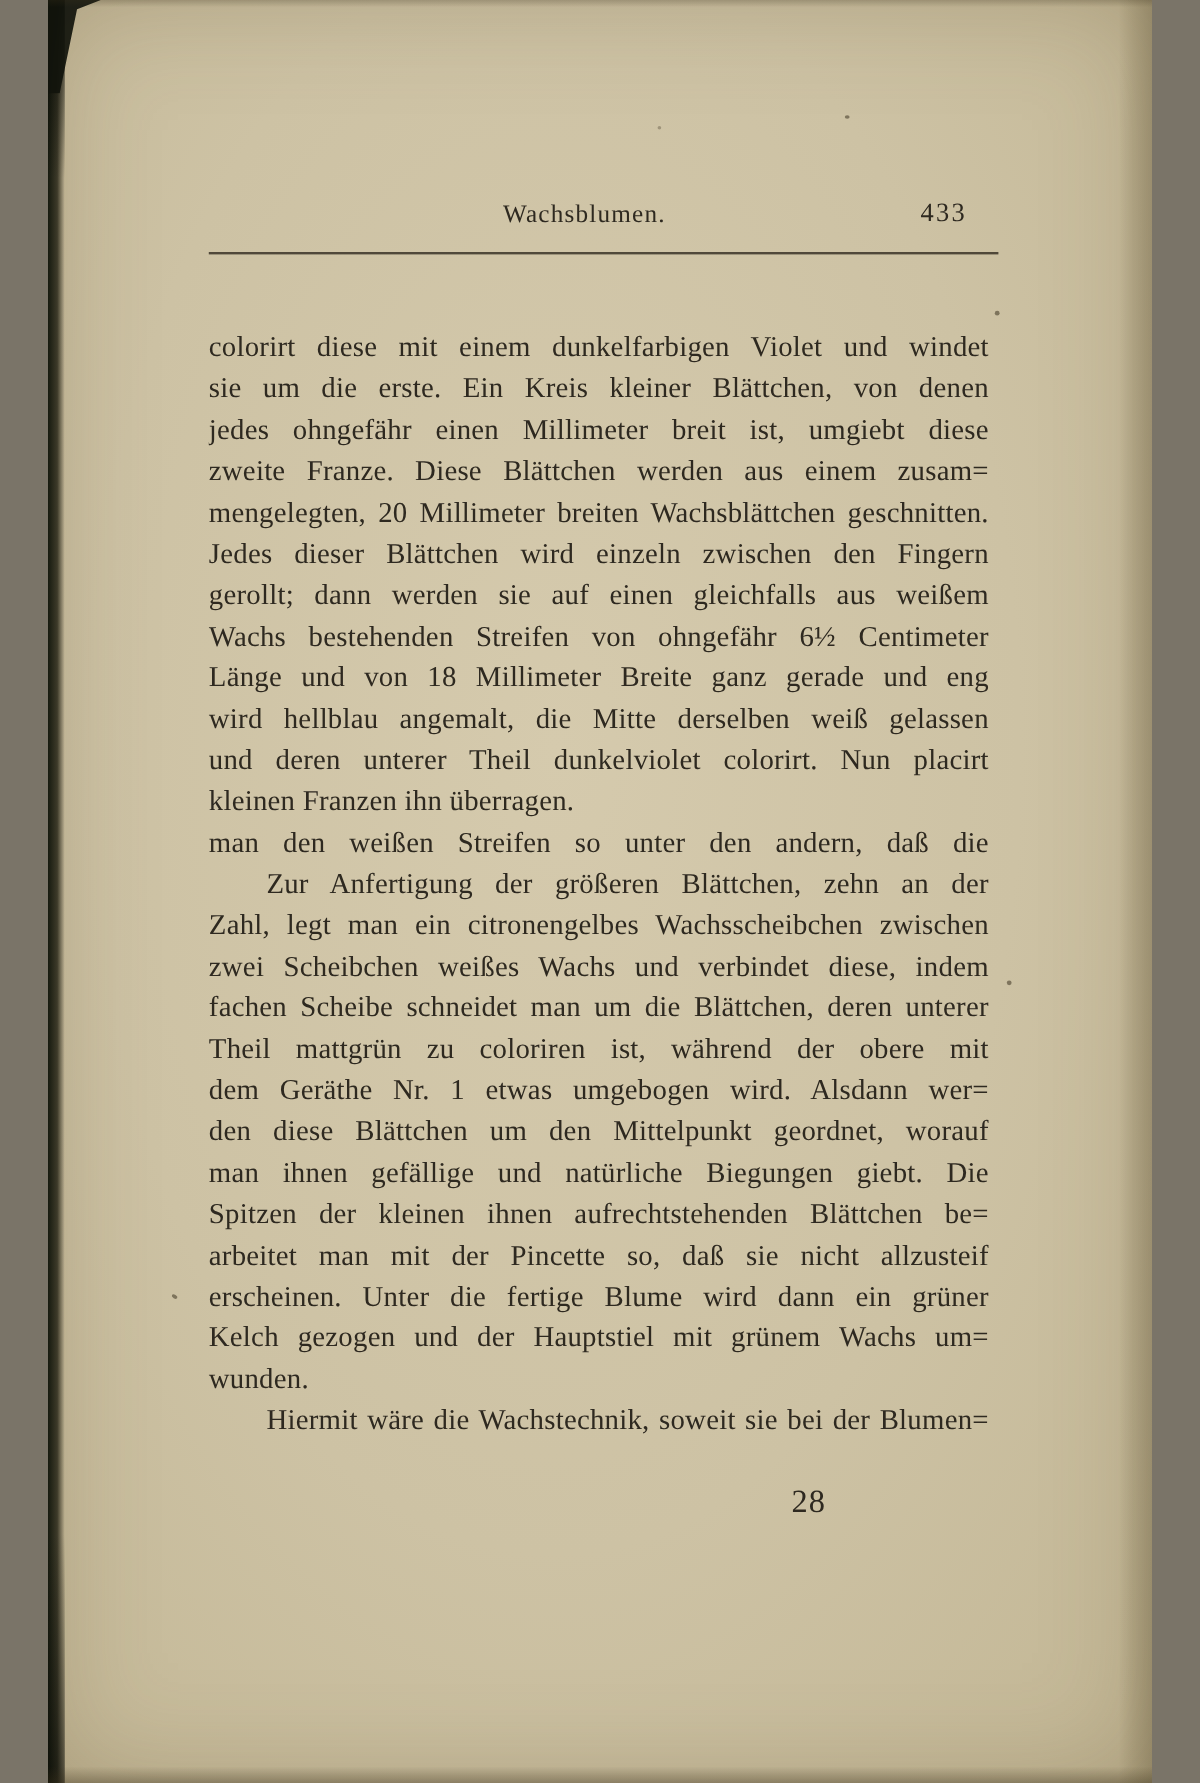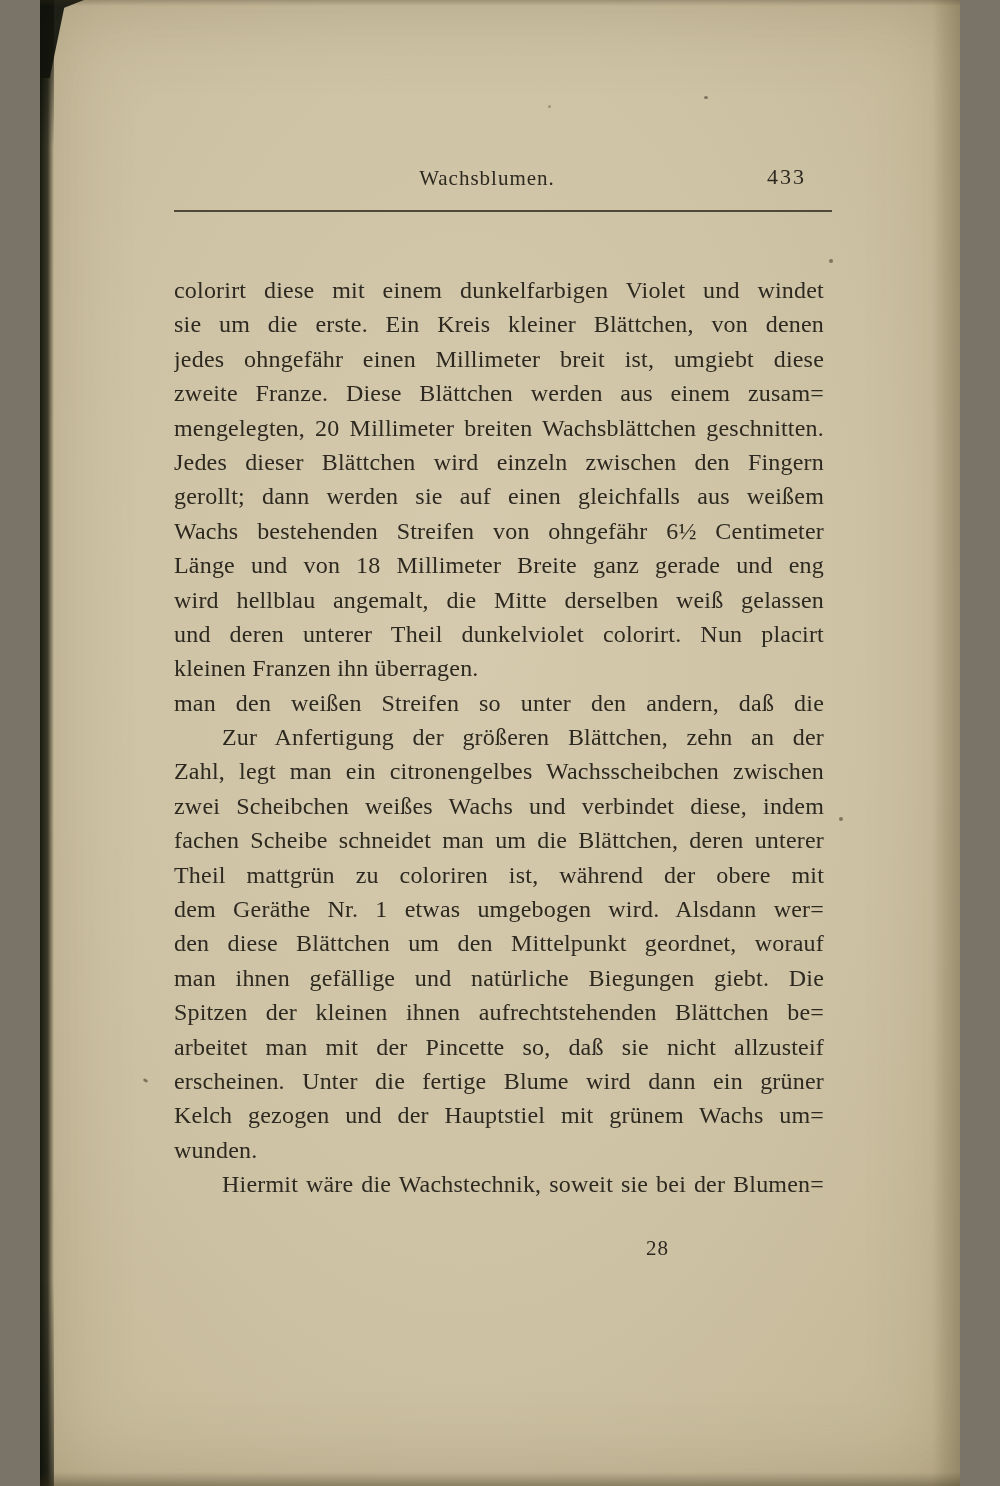--- a/index.html
+++ b/index.html
@@ -50,21 +50,21 @@
   .rule{position:absolute;left:134px;top:210px;width:658px;height:2px;background:#3a3327;opacity:.85;}
   
   .text-block{position:absolute;left:134px;top:240px;width:650px;font-size:24px;margin-top:33px;}
   .line{
     height:34.4px;line-height:34.4px;
     text-align:justify;text-align-last:justify;
     letter-spacing:.2px;overflow:hidden;white-space:normal;
   }
   .line.indent{padding-left:48px;}
   .line.para-end{text-align-last:left;}
-  .signature{position:absolute;left:606px;top:1236px;width:56px;font-size:21px;letter-spacing:1px;}
+  .signature{position:absolute;left:606px;top:1236px;width:56px;text-align:center;font-size:27px;letter-spacing:1px;}
   
   .speck{position:absolute;border-radius:50%;background:rgba(62,52,34,.55);}
   .speck.s1{left:789px;top:259px;width:4px;height:4px;}
   .speck.s2{left:799px;top:817px;width:4px;height:4px;}
   .speck.s3{left:103px;top:1079px;width:5px;height:3px;transform:rotate(30deg);}
   .speck.s4{left:664px;top:96px;width:4px;height:3px;}
   .speck.s5{left:508px;top:105px;width:3px;height:3px;opacity:.6;}
 </style>
 </head>
 <body>

